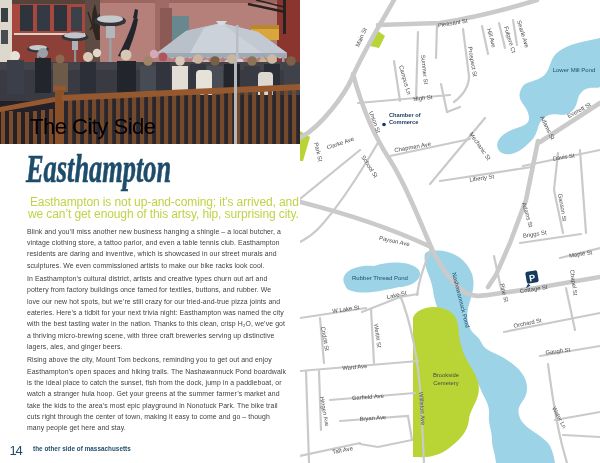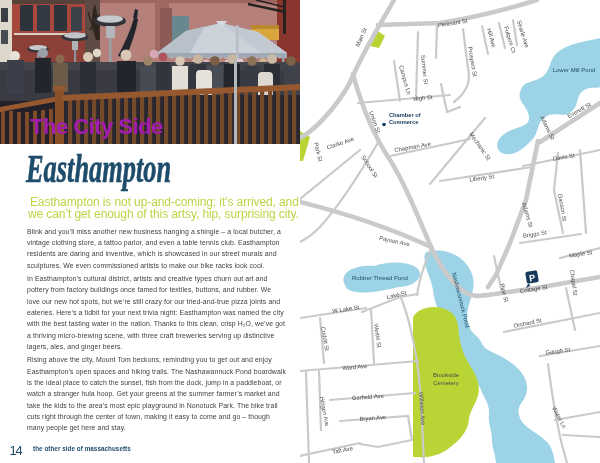--- a/index.html
+++ b/index.html
@@ -1,20 +1,20 @@
 <!DOCTYPE html>
 <html><head>
 <meta charset="utf-8">
 <style>
   html,body{margin:0;padding:0;}
   body{width:600px;height:463px;background:#ffffff;overflow:hidden;position:relative;
        font-family:"Liberation Sans", sans-serif;}
   #page{position:absolute;left:0;top:0;width:600px;height:463px;}
   #photo{position:absolute;left:0;top:0;}
-  #citytitle{position:absolute;left:30px;top:115.9px;color:#a21caf;font-weight:bold;
+  #citytitle{position:absolute;left:30px;top:115.9px;color:#000000;font-weight:normal;
        font-size:22.1px;letter-spacing:-0.55px;line-height:1;}
   #script{position:absolute;left:26px;top:145px;color:#1e4d6b;
        font-family:"Liberation Serif", serif;font-style:italic;font-weight:bold;
        font-size:40px;letter-spacing:0px;transform:scaleX(0.66);transform-origin:left top;-webkit-text-stroke:0.6px #1e4d6b;}
   #intro{position:absolute;left:28px;top:197.3px;color:#c1d245;font-size:12px;
        line-height:11.3px;letter-spacing:-0.1px;text-align:right;}
   #bodytext{position:absolute;left:27px;top:225.7px;color:#414042;font-size:6.9px;
        line-height:11.33px;letter-spacing:0.09px;}
   #bodytext p{margin:0 0 2px 0;}
   #footer{position:absolute;left:0;top:441px;width:300px;color:#1e4d6b;}

